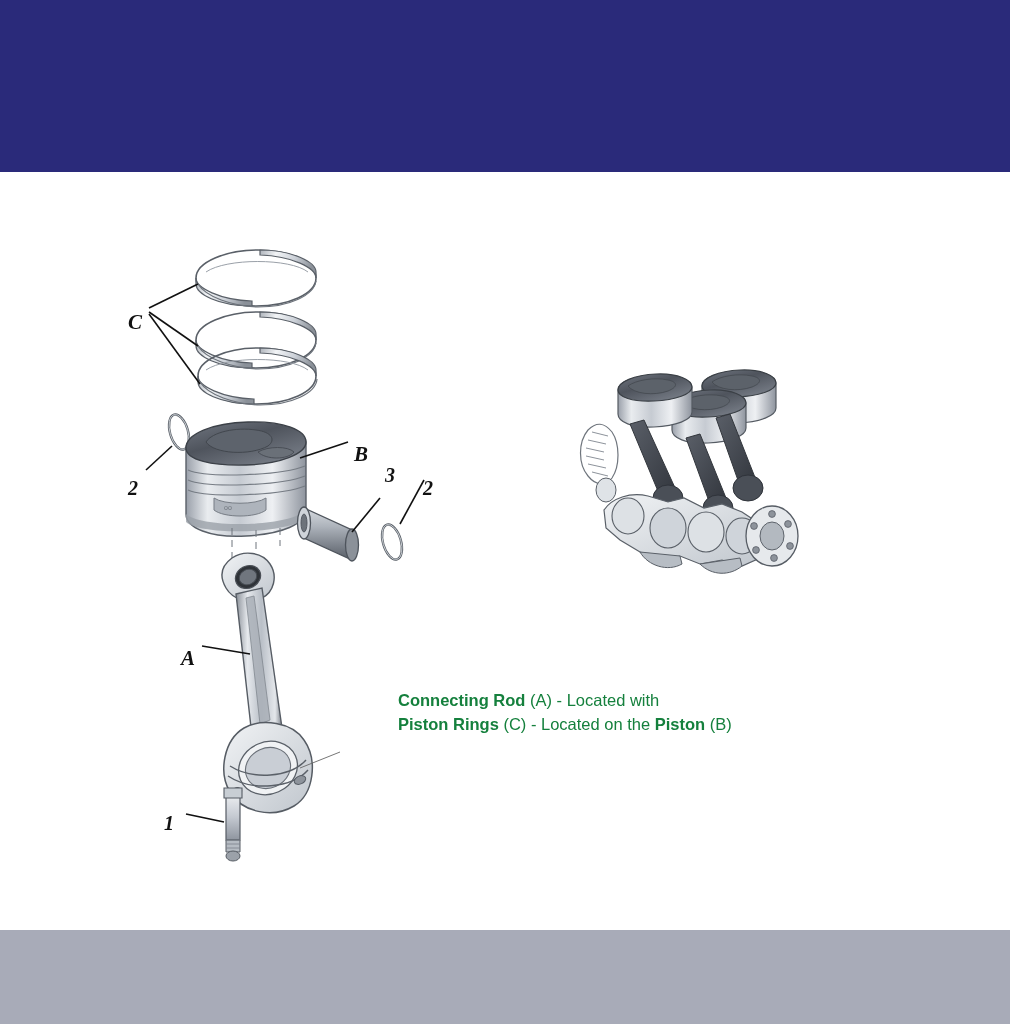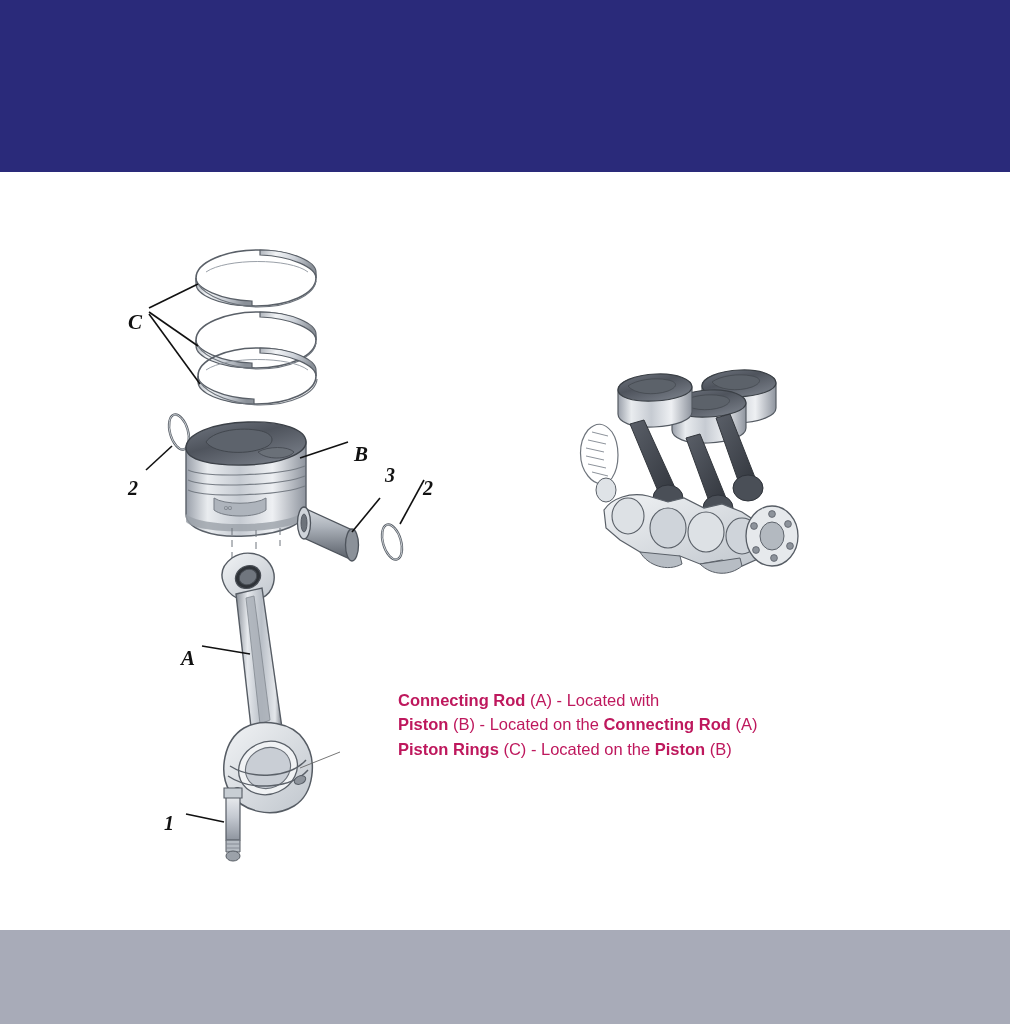--- a/index.html
+++ b/index.html
@@ -69,21 +69,21 @@
   }
 
   
   .caption {
     position: absolute;
     left: 398px;
     top: 688px;
     width: 560px;
     font-size: 16.5px;
     line-height: 24.3px;
-    color: #be185d;
+    color: #15803d;
     white-space: nowrap;
   }
   .caption .b { font-weight: bold; }
   .caption-line { display: block; }
 
   
   .lbl {
     position: absolute;
     font-family: "Liberation Serif", serif;
     font-style: italic;
@@ -326,22 +326,19 @@
     <span class="lbl num" style="left:423px; top:297px;">2</span>
     <span class="lbl num" style="left:385px; top:284px;">3</span>
     <span class="lbl num" style="left:164px; top:632px;">1</span>
   </div>
 
   <div class="caption">
     <span class="caption-line">
       <span class="b">Connecting Rod</span><span> (A) - Located with</span>
     </span>
     <span class="caption-line">
-      <span class="b">Piston</span><span> (B) - Located on the </span><span class="b">Connecting Rod</span><span> (A)</span>
-    </span>
-    <span class="caption-line">
       <span class="b">Piston Rings</span><span> (C) - Located on the </span><span class="b">Piston</span><span> (B)</span>
     </span>
   </div>
 
   <div class="band-bottom"></div>
   <div class="band-bottom-gap"></div>
 </div>
 
 </body></html>

